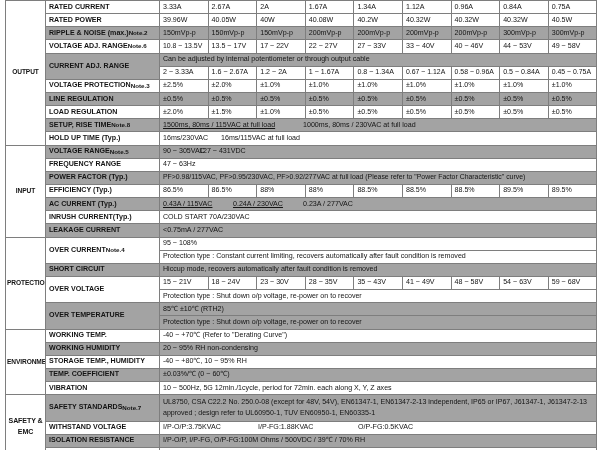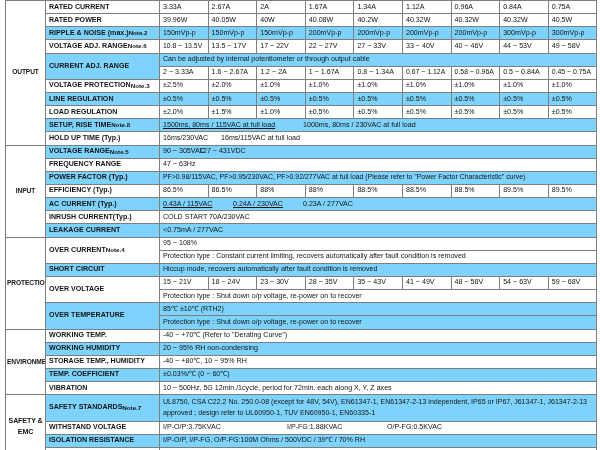--- a/index.html
+++ b/index.html
@@ -17,24 +17,24 @@
     padding:0 1px 0 3px;overflow:hidden;white-space:nowrap;
     vertical-align:middle;background:#fff;
   }
   td.sec{
     font-weight:bold;text-align:center;font-size:6.6px;letter-spacing:-0.1px;
     padding:0 1px;background:#fff;
   }
   td.lbl{font-weight:bold;}
   .lf{display:flex;align-items:center;}
   .note{font-size:6.2px;font-weight:bold;padding-right:1px;}
-  tr.g td:not(.sec){background:#7dd3fc;}
+  tr.g td:not(.sec){background:#a3a3a3;}
   .p1{display:inline-block;}
   .w52{width:36px;}  .w58{width:58px;}  .w70{width:70px;text-decoration:underline;}
-  .w140{width:140px;text-decoration:underline;} .w100{width:100px;} .w105{width:124px;}
+  .w140{width:140px;text-decoration:underline;} .w100{width:100px;} .w105{width:95px;}
   tr.ss td{height:25.3px;white-space:normal;line-height:1.55;font-size:7.05px;}
   tr.partial td{height:12px;border-bottom:none;}
   td.long{font-size:6.9px;}
 </style>
 </head>
 <body>
 
 <table>
 <colgroup>
   <col style="width:40px">

